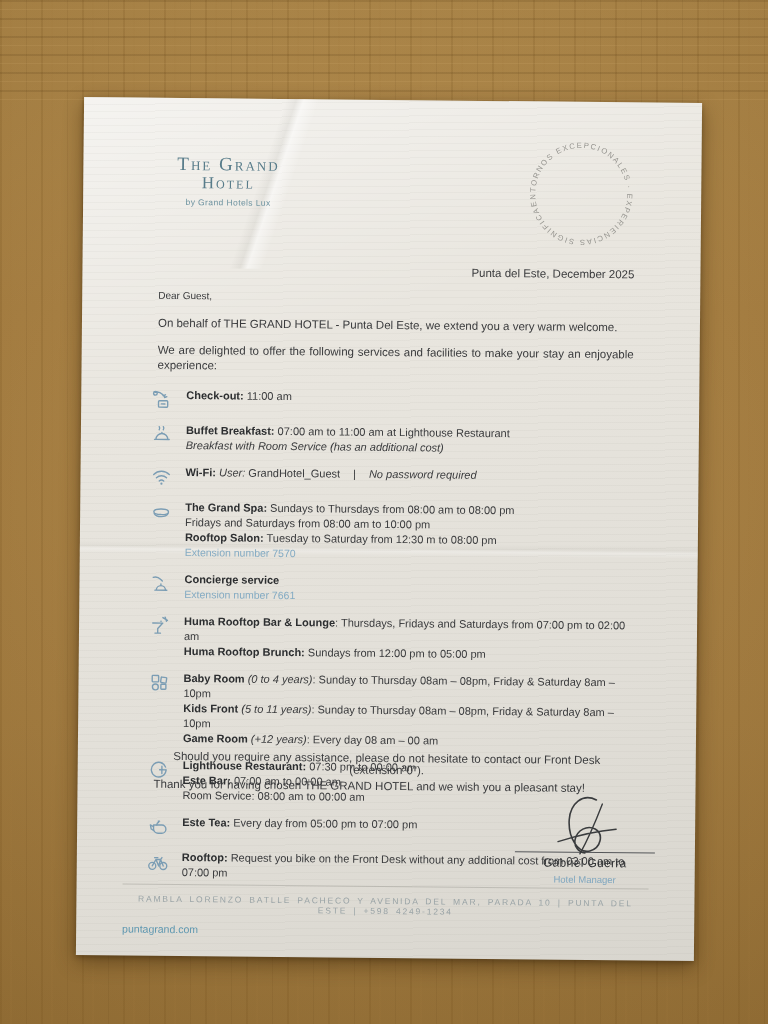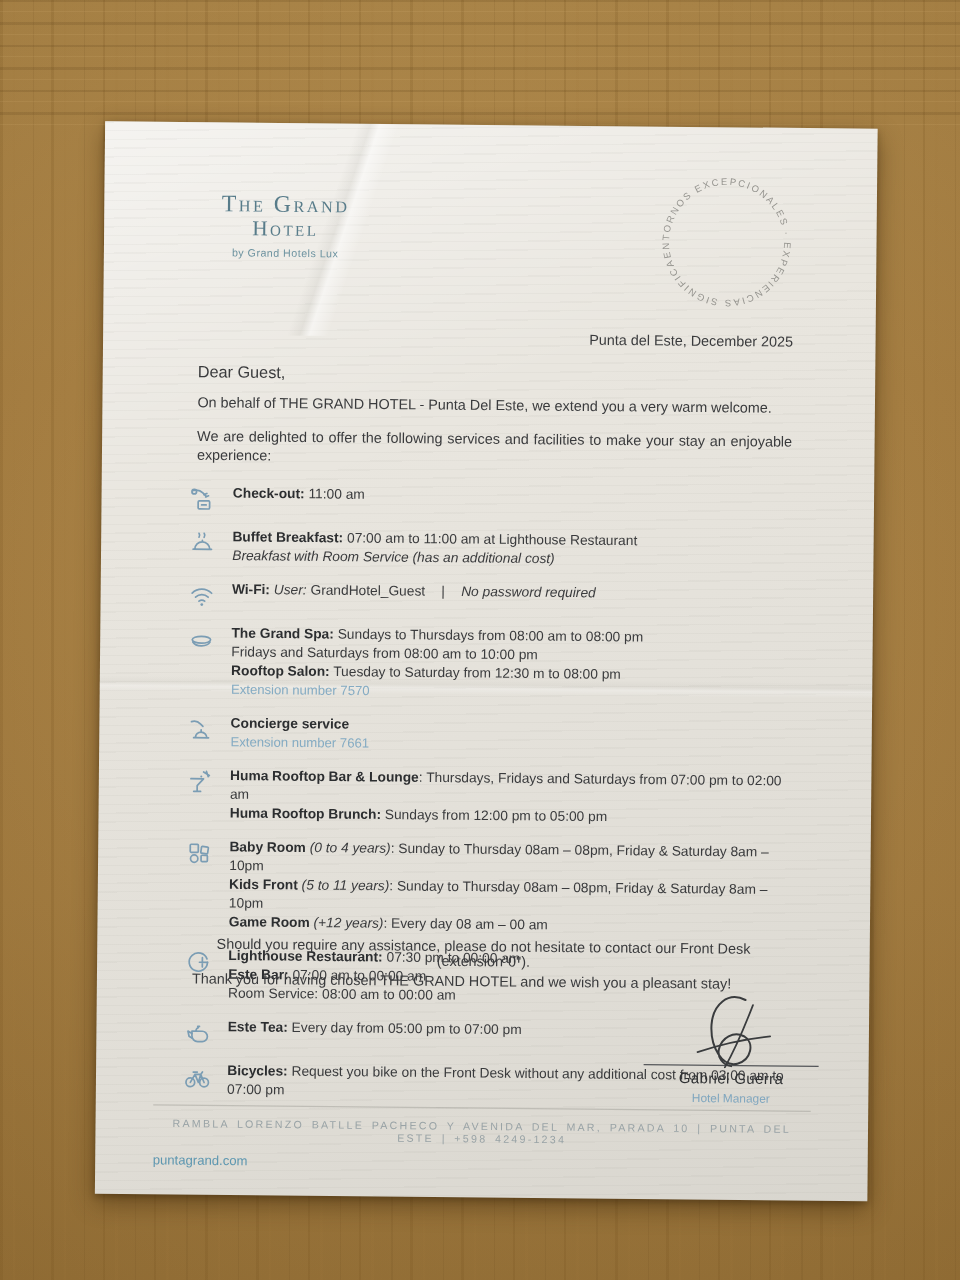--- a/index.html
+++ b/index.html
@@ -53,21 +53,21 @@
   }
   
   .logo{position:absolute;left:60px;top:56px;width:170px;text-align:center;color:#587c8a;}
   .logo-l1{font-family:"Liberation Serif",serif;font-variant:small-caps;font-size:19px;letter-spacing:2px;line-height:20px;}
   .logo-l2{font-family:"Liberation Serif",serif;font-variant:small-caps;font-size:17px;letter-spacing:2px;line-height:18px;}
   .logo-sub{font-size:8.5px;color:#6d93a0;margin-top:5px;letter-spacing:0.4px;}
   .stamp{position:absolute;left:436px;top:30px;width:124px;height:124px;transform:rotate(-16deg);opacity:0.85;}
   .stamp text{font-family:"Liberation Sans",sans-serif;font-size:7.6px;letter-spacing:1.6px;fill:#878681;}
   
   .dateline{position:absolute;right:66px;top:166px;font-size:11.5px;color:#3a3b3d;}
-  .salutation{position:absolute;left:76px;top:192px;font-size:13px;color:#3a3b3d;}
+  .salutation{position:absolute;left:76px;top:192px;font-size:10px;color:#3a3b3d;}
   .para{position:absolute;left:76px;width:476px;font-size:11.5px;line-height:15px;color:#3a3b3d;}
   .intro1{top:218px;}
   .intro2{top:245px;text-align:justify;}
   .services{position:absolute;left:70px;top:290px;width:488px;}
   .svc{display:flex;align-items:flex-start;margin-top:7px;}
   .svc:first-child{margin-top:0;}
   .svc.glg{margin-top:12px;}
   .svc-icon{flex:0 0 24px;margin-top:1px;}
   .svc-icon svg{display:block;}
   .svc-text{margin-left:11px;font-size:11px;line-height:15px;color:#3a3b3d;}
@@ -237,21 +237,21 @@
       </div>
       <div class="svc glg">
         <span class="svc-icon">
           <svg width="22" height="22" viewBox="0 0 24 24">
             <circle fill="none" stroke="#7b9db4" stroke-width="1.5" stroke-linecap="round" stroke-linejoin="round" cx="6" cy="16.5" r="3.8"></circle>
             <circle fill="none" stroke="#7b9db4" stroke-width="1.5" stroke-linecap="round" stroke-linejoin="round" cx="18" cy="16.5" r="3.8"></circle>
             <path fill="none" stroke="#7b9db4" stroke-width="1.5" stroke-linecap="round" stroke-linejoin="round" d="M6 16.5 L10 9.5 h5 L18 16.5 M10 9.5 L13 16.5 L15 9.5 M15 9.5 l1.5 -2.2 M8.5 7.5 h3.5"></path>
           </svg>
         </span>
         <div class="svc-text">
-          <div><span class="seg-b">Bicycles:</span><span> Request you bike on the Front Desk without any additional cost from 03:00 am to 07:00 pm</span></div>
+          <div><span class="seg-b">Rooftop:</span><span> Request you bike on the Front Desk without any additional cost from 03:00 am to 07:00 pm</span></div>
         </div>
       </div>
     </div>
 
   <div class="closing1">Should you require any assistance, please do not hesitate to contact our Front Desk (extension"0").</div>
   <div class="closing2">Thank you for having chosen THE GRAND HOTEL and we wish you a pleasant stay!</div>
 
   <div class="sig">
     <svg width="90" height="62" viewBox="0 0 90 62">
       <path d="M56 4 C 42 -3 30 8 29 24 C 28 42 38 58 50 55 C 61 52 64 38 55 33 C 47 29 37 34 35 44 C 34 50 38 56 45 57" fill="none" stroke="#3a3c3e" stroke-width="1.6" stroke-linecap="round"></path>

